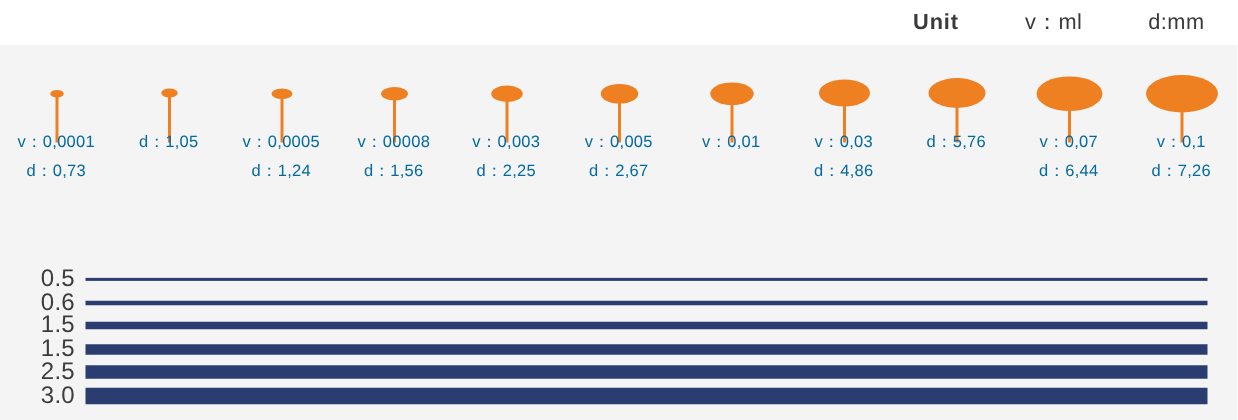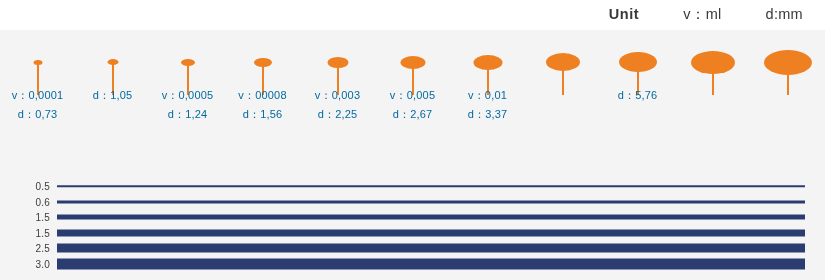--- a/index.html
+++ b/index.html
@@ -122,21 +122,21 @@
     height: 0;
     display: flex;
     align-items: center;
   }
   .line-tick {
     position: absolute;
     left: 16px;
     width: 34px;
     text-align: right;
     color: #3c3c3c;
-    font-size: 10px;
+    font-size: 16px;
     line-height: 11px;
     transform: translateY(-50%);
     top: 0;
     letter-spacing: 0.2px;
   }
   .line-bar {
     position: absolute;
     left: 57px;
     right: 20px;
     background: #2b3d70;
@@ -202,42 +202,51 @@
           <div class="dot-labels">
             <span class="lbl">v：0,005</span>
             <span class="lbl">d：2,67</span>
           </div>
         </div>
         <div class="dot-cell">
           <div class="dot-mark" style="width: 29px; height: 15px; background: rgb(239, 128, 34); top: 24.5px;"></div>
           <div class="dot-stem" style="background: rgb(239, 128, 34);"></div>
           <div class="dot-labels">
             <span class="lbl">v：0,01</span>
-            <span class="lbl">d：3,37</span>
           </div>
         </div>
         <div class="dot-cell">
           <div class="dot-mark" style="width: 34px; height: 18px; background: rgb(239, 128, 34); top: 23px;"></div>
           <div class="dot-stem" style="background: rgb(239, 128, 34);"></div>
+          <div class="dot-labels">
+            <span class="lbl">v：0,03</span>
+            <span class="lbl">d：4,86</span>
+          </div>
         </div>
         <div class="dot-cell">
           <div class="dot-mark" style="width: 38px; height: 20px; background: rgb(239, 128, 34); top: 22px;"></div>
           <div class="dot-stem" style="background: rgb(239, 128, 34);"></div>
           <div class="dot-labels">
             <span class="lbl">d：5,76</span>
           </div>
         </div>
         <div class="dot-cell">
           <div class="dot-mark" style="width: 44px; height: 23px; background: rgb(239, 128, 34); top: 20.5px;"></div>
           <div class="dot-stem" style="background: rgb(239, 128, 34);"></div>
+          <div class="dot-labels">
+            <span class="lbl">v：0,07</span>
+            <span class="lbl">d：6,44</span>
+          </div>
         </div>
         <div class="dot-cell">
           <div class="dot-mark" style="width: 48px; height: 25px; background: rgb(239, 128, 34); top: 19.5px;"></div>
           <div class="dot-stem" style="background: rgb(239, 128, 34);"></div>
           <div class="dot-labels">
+            <span class="lbl">v：0,1</span>
+            <span class="lbl">d：7,26</span>
           </div>
         </div>
       </div>
   </div>
 
   <div class="width-header">
     <span class="u-word">Unit</span>
     <span class="u-item">Width：(mm)</span>
   </div>
 

